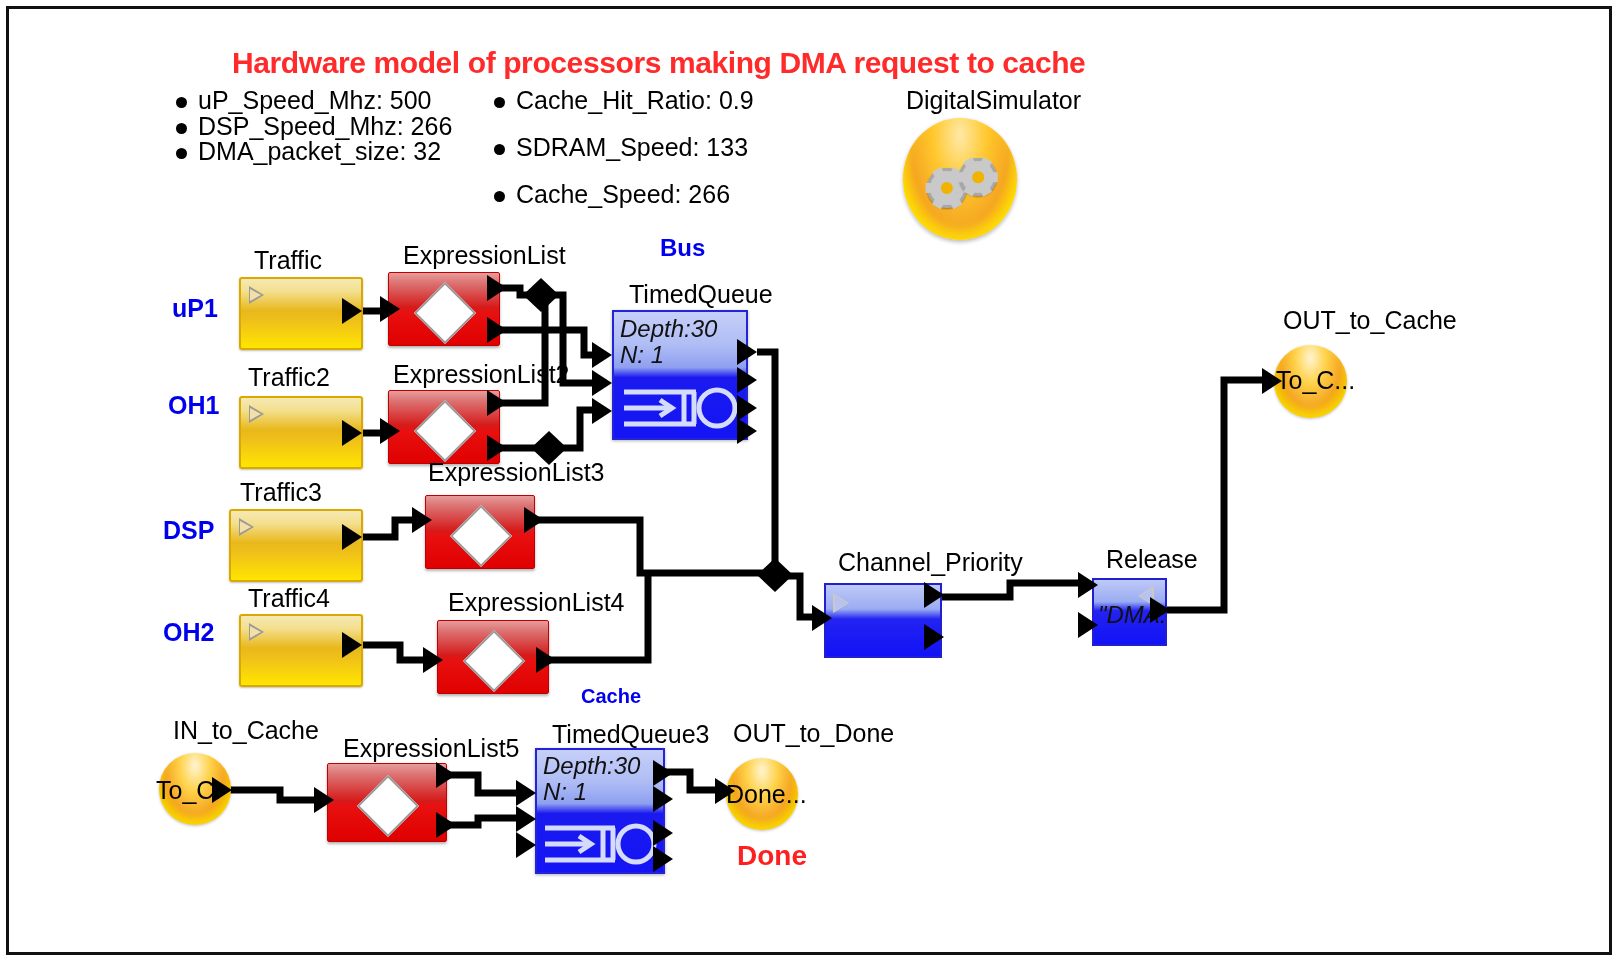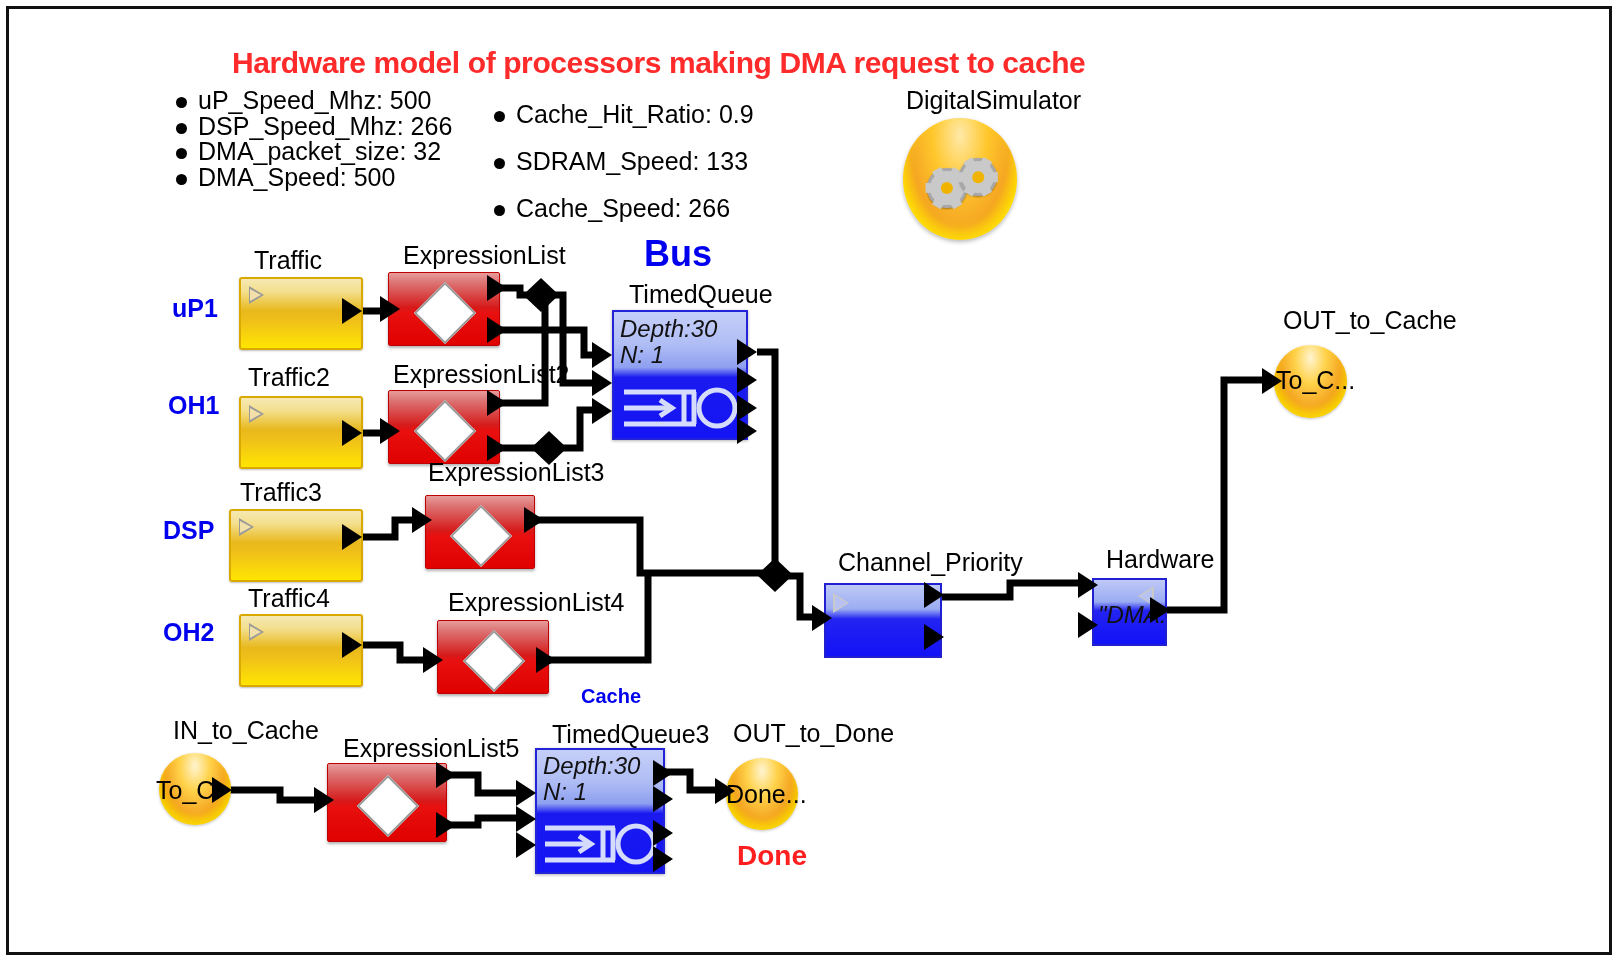--- a/index.html
+++ b/index.html
@@ -17,21 +17,21 @@
   #title{position:absolute;left:232px;top:46px;font-size:30px;font-weight:bold;
          color:#FF2A2A;letter-spacing:-0.4px;white-space:nowrap;}
 
   .param-list{position:absolute;list-style:none;margin:0;padding:0;}
   .param-list li{position:relative;padding-left:26px;font-size:25px;color:#000;
                  white-space:nowrap;line-height:1.02;}
   .param-list li:before{content:"";position:absolute;left:4px;top:9px;
                  width:11px;height:11px;border-radius:50%;background:#000;}
   #params-a{left:172px;top:88px;}
   #params-b{left:490px;top:88px;}
-  #params-b li{line-height:1.0;margin-bottom:22px;margin-top:14px;}
+  #params-b li{line-height:1.0;margin-bottom:22px;}
 
   
   .node{position:absolute;box-sizing:border-box;font-style:italic;}
 
   .traffic-box{background:linear-gradient(to bottom,#F6E9B4 0%,#F3DF8E 18%,#E8B81C 46%,#EFC01A 60%,#FFE500 100%);
                border:2px solid #D9A900;border-radius:3px;
                box-shadow:0 1px 2px rgba(0,0,0,.25);}
   .tri-run-out{position:absolute;left:8px;top:7px;width:0;height:0;
            border-left:15px solid #9a9a9a;border-top:9px solid transparent;border-bottom:9px solid transparent;}
   .tri-run-out i{position:absolute;left:-14px;top:-6px;width:0;height:0;display:block;
@@ -80,21 +80,20 @@
 
 <div id="canvas">
   <div id="frame"></div>
 
   <div id="title">Hardware model of processors making DMA request to cache</div>
 
   <ul class="param-list" id="params-a">
     <li>uP_Speed_Mhz: 500</li>
     <li>DSP_Speed_Mhz: 266</li>
     <li>DMA_packet_size: 32</li>
-    <li>DMA_Speed: 500</li>
   </ul>
   <ul class="param-list" id="params-b">
     <li>Cache_Hit_Ratio: 0.9</li>
     <li>SDRAM_Speed: 133</li>
     <li>Cache_Speed: 266</li>
   </ul>
 
   <div class="lbl" style="left:906px;top:88px;">DigitalSimulator</div>
   <div id="digsim">
     <div class="gear" style="left:24px;top:50px;width:34px;height:34px;">
@@ -223,21 +222,21 @@
   <div class="port" style="left:412px;top:507px;"></div>
   <div class="port" style="left:524px;top:507px;"></div>
 
   <div class="lbl" style="left:448px;top:590px;">ExpressionList4</div>
   <div class="node expr-box" style="left:437px;top:620px;width:112px;height:74px;">
     <div class="diamond" style="left:34px;top:18px;width:40px;height:40px;"></div>
   </div>
   <div class="port" style="left:423px;top:647px;"></div>
   <div class="port" style="left:536px;top:647px;"></div>
 
-  <div class="lbl lbl-blue" style="left:644px;top:236px;font-size:36px;">Bus</div>
+  <div class="lbl lbl-blue" style="left:660px;top:236px;font-size:24px;">Bus</div>
   <div class="lbl" style="left:629px;top:282px;">TimedQueue</div>
   <div class="node blue-box" style="left:612px;top:310px;width:136px;height:130px;">
     <div class="queue-text" style="top:4px;">Depth:30</div>
     <div class="queue-text" style="top:30px;">N: 1</div>
     <svg style="position:absolute;left:8px;top:66px;" width="118" height="58">
       <g stroke="#D5DCFB" stroke-width="5" fill="none">
         <line x1="2" y1="14" x2="74" y2="14"></line>
         <line x1="2" y1="46" x2="74" y2="46"></line>
         <line x1="2" y1="30" x2="46" y2="30"></line>
         <path d="M38,22 L50,30 L38,38"></path>
@@ -258,21 +257,21 @@
   <div class="lbl" style="left:838px;top:550px;">Channel_Priority</div>
   <div class="node blue-solid" style="left:824px;top:583px;width:118px;height:75px;">
     <div class="tri-run-blue" style="left:7px;top:8px;">
         <i></i>
       </div>
   </div>
   <div class="port" style="left:812px;top:605px;"></div>
   <div class="port" style="left:924px;top:582px;"></div>
   <div class="port" style="left:924px;top:624px;"></div>
 
-  <div class="lbl" style="left:1106px;top:547px;">Hardware</div>
+  <div class="lbl" style="left:1106px;top:547px;">Release</div>
   <div class="node blue-solid" style="left:1092px;top:578px;width:75px;height:68px;">
     <div class="tri-run-blue flip" style="left:44px;top:6px;">
         <i></i>
       </div>
     <div class="queue-text" style="top:22px;left:4px;">"DMA.</div>
   </div>
   <div class="port" style="left:1078px;top:572px;"></div>
   <div class="port" style="left:1078px;top:612px;"></div>
   <div class="port" style="left:1150px;top:597px;"></div>
 

